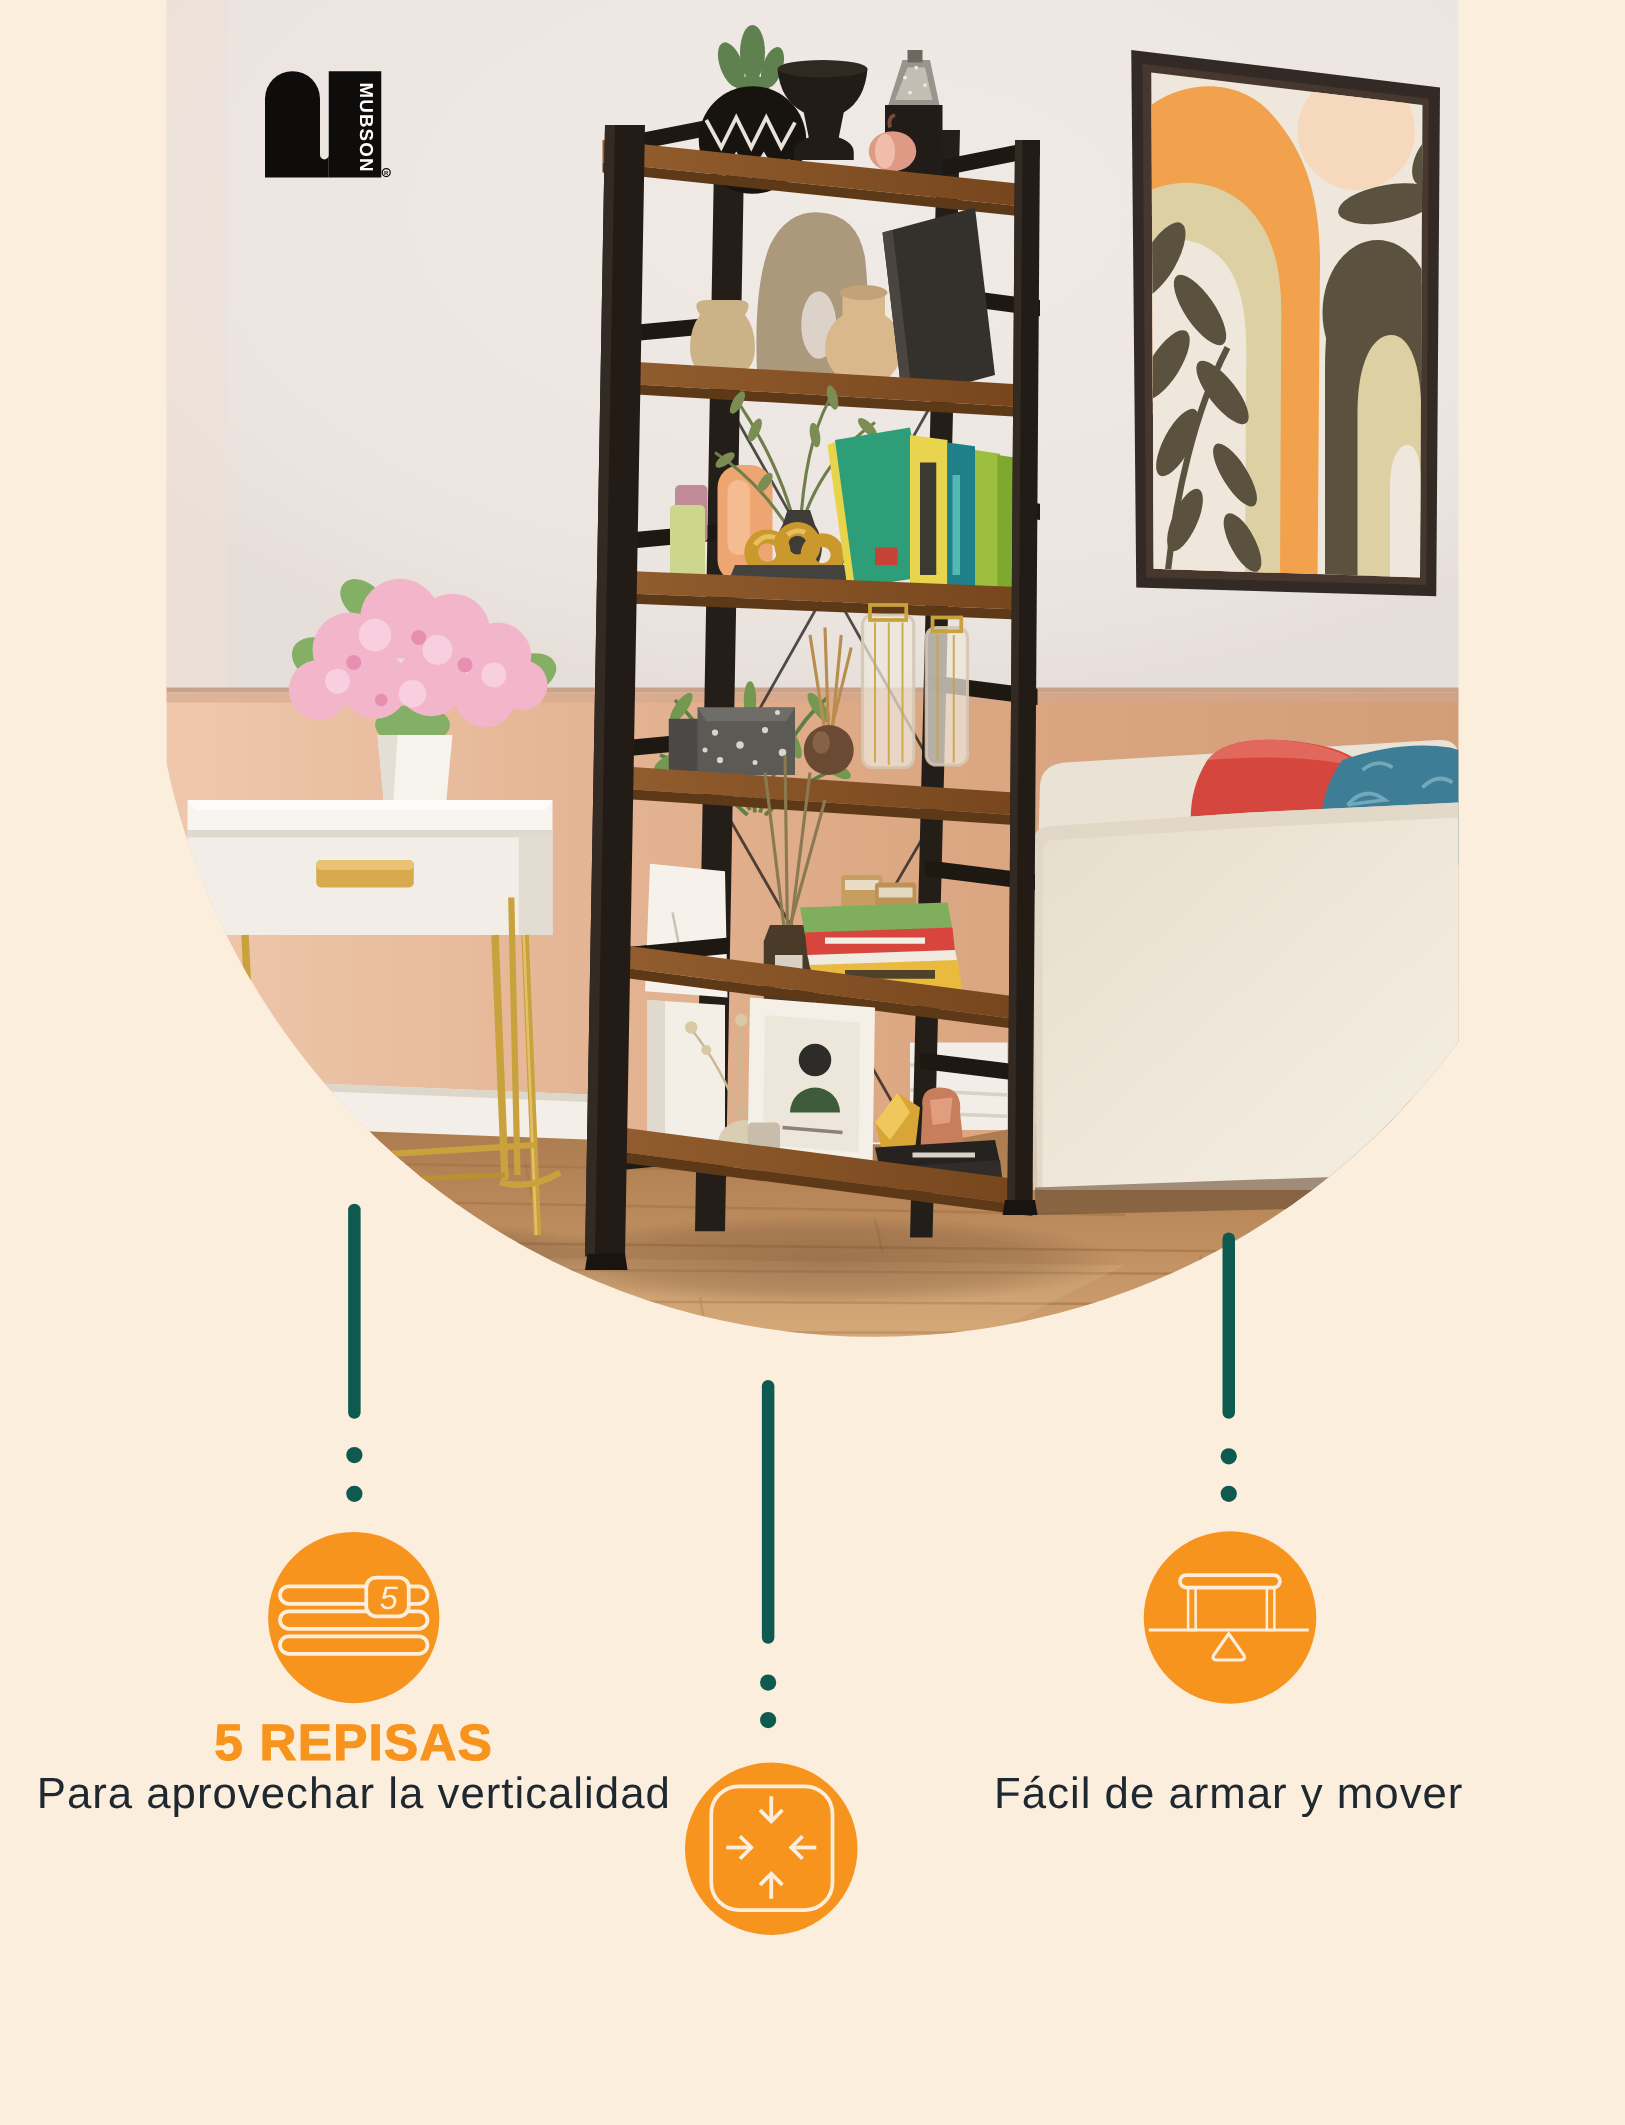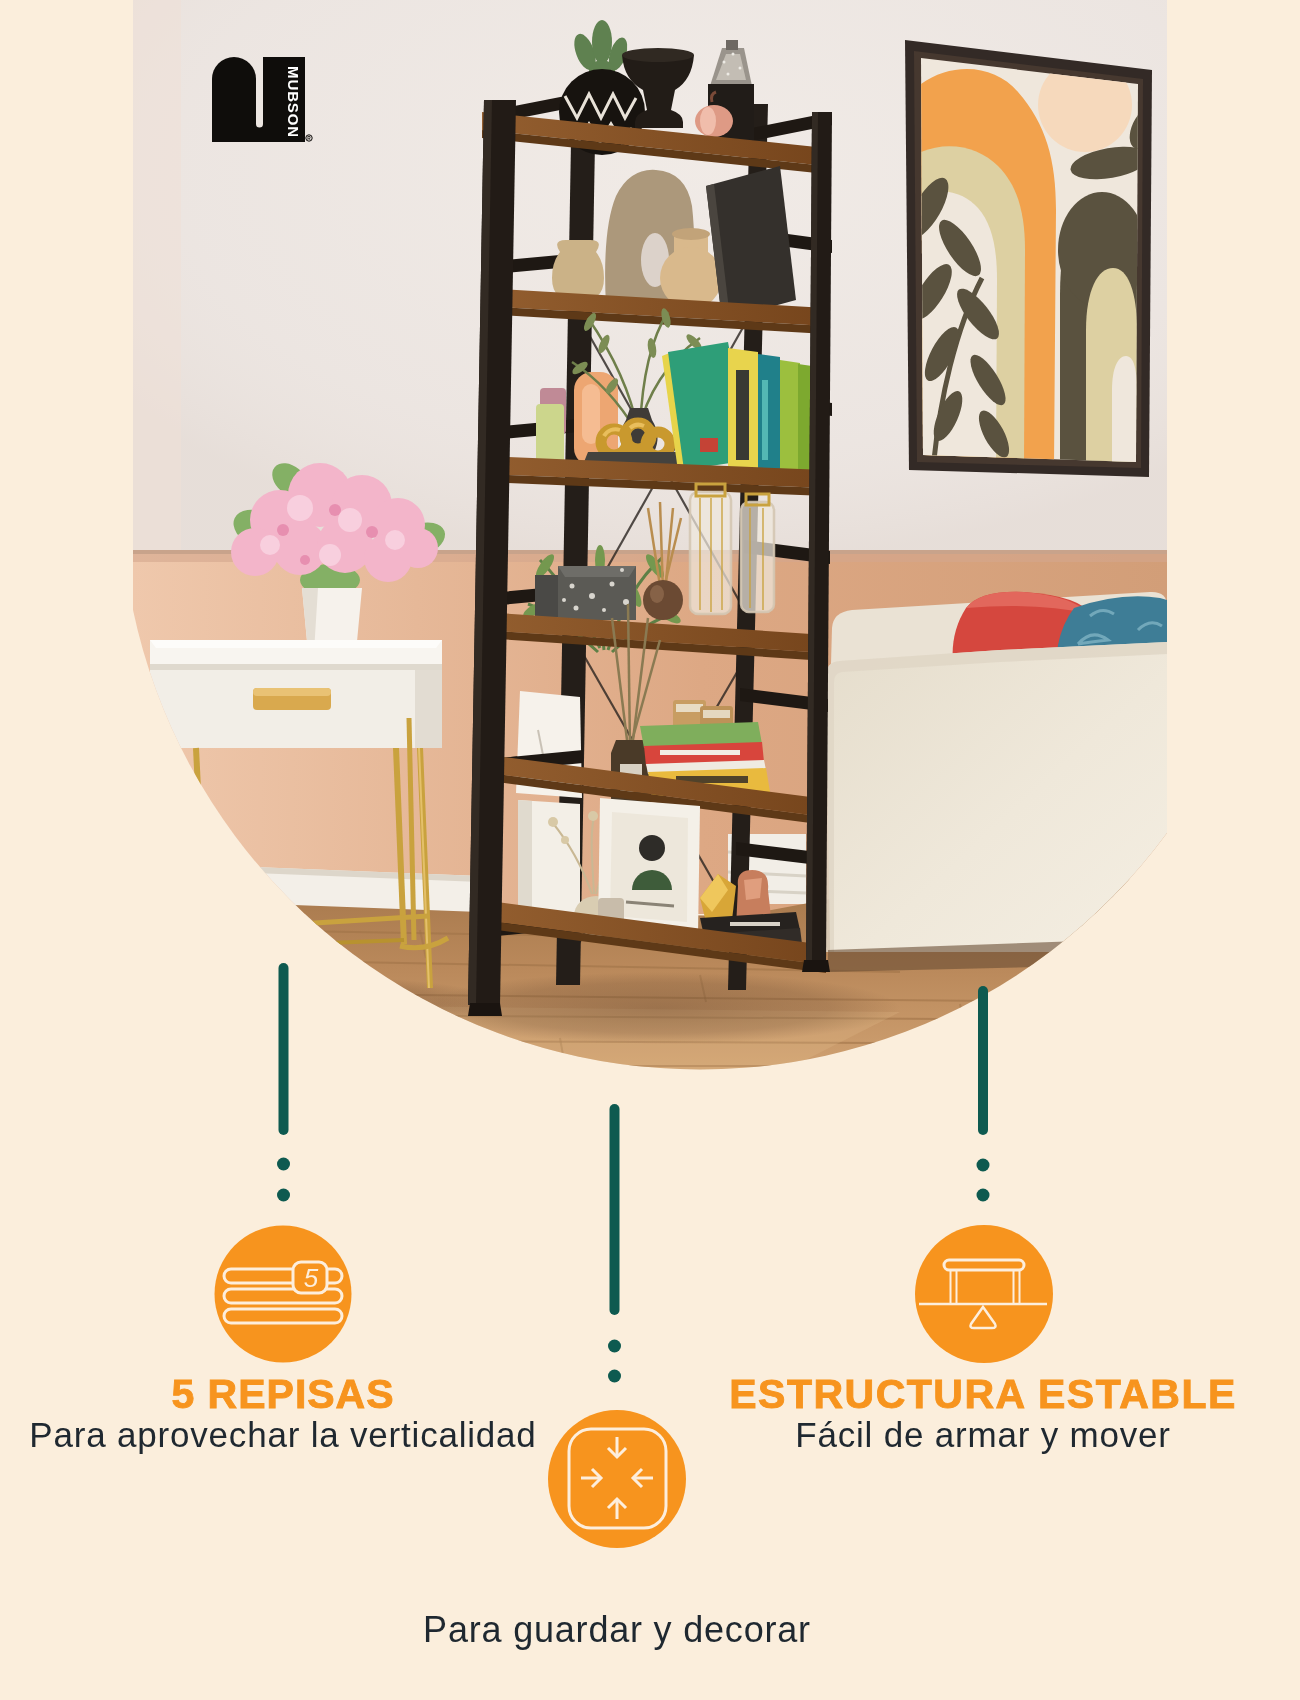--- a/index.html
+++ b/index.html
@@ -567,19 +567,17 @@
   <rect x="950.5" y="1270" width="6" height="34" stroke-width="2"></rect>
   <rect x="1013.5" y="1270" width="6" height="34" stroke-width="2"></rect>
   <path d="M983,1307 L995,1324 Q997,1328 992,1328 L974,1328 Q969,1328 971,1324 Z" stroke-width="2.5"></path>
 </g>
 </svg>
 
 <div class="h1" style="left:-17px;top:1374px;">5 REPISAS</div>
 
 <div class="h2" style="left:-67px;top:1417px;">Para aprovechar la verticalidad</div>
 
-<div class="h1" style="left:683px;top:1374px;letter-spacing:1.5px;">ESTRUCTURA ESTABLE</div>
 
 <div class="h2" style="left:633px;top:1417px;">Fácil de armar y mover</div>
 
 
-<div class="h2" style="left:267px;top:1612px;font-size:36px;">Para guardar y decorar</div>
 </div>
 
 </body></html>

